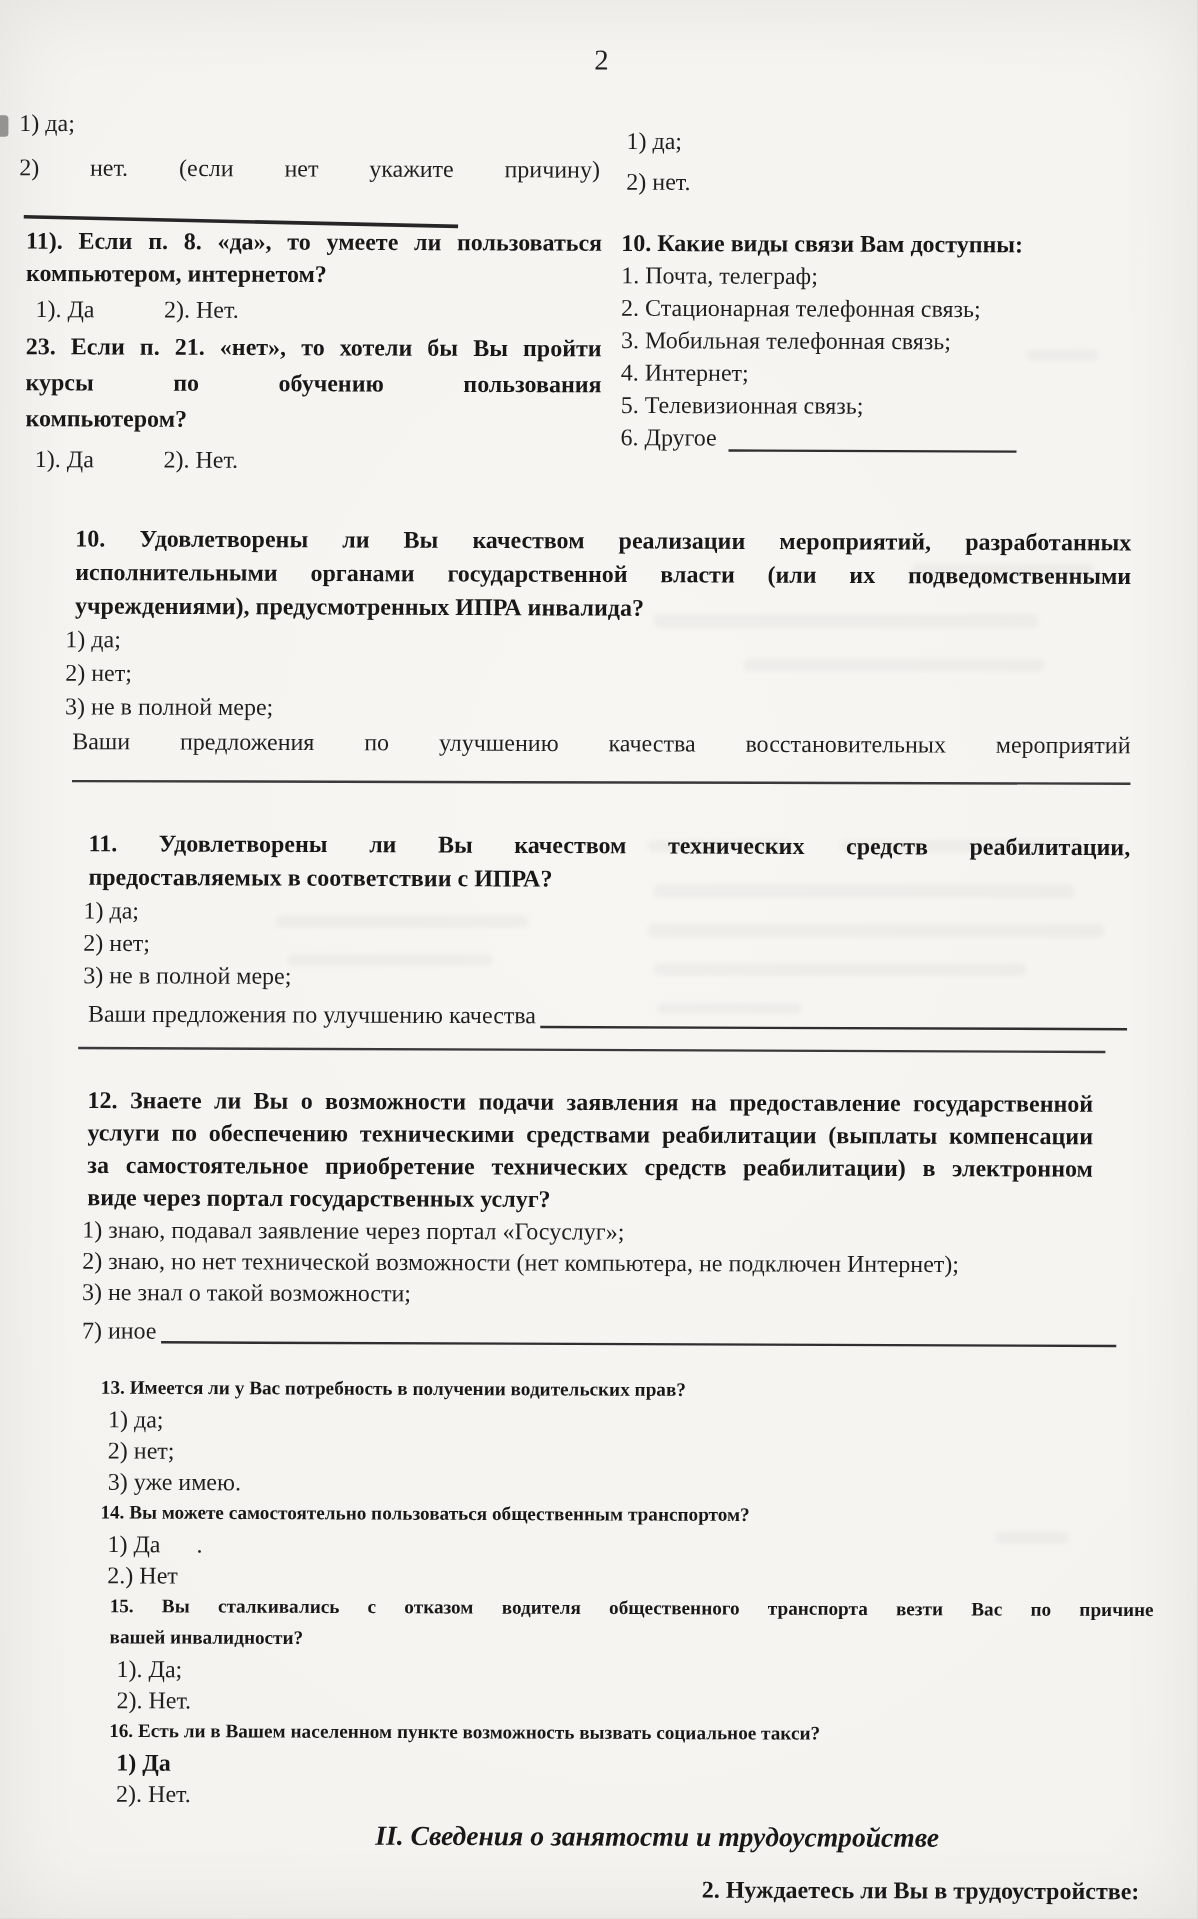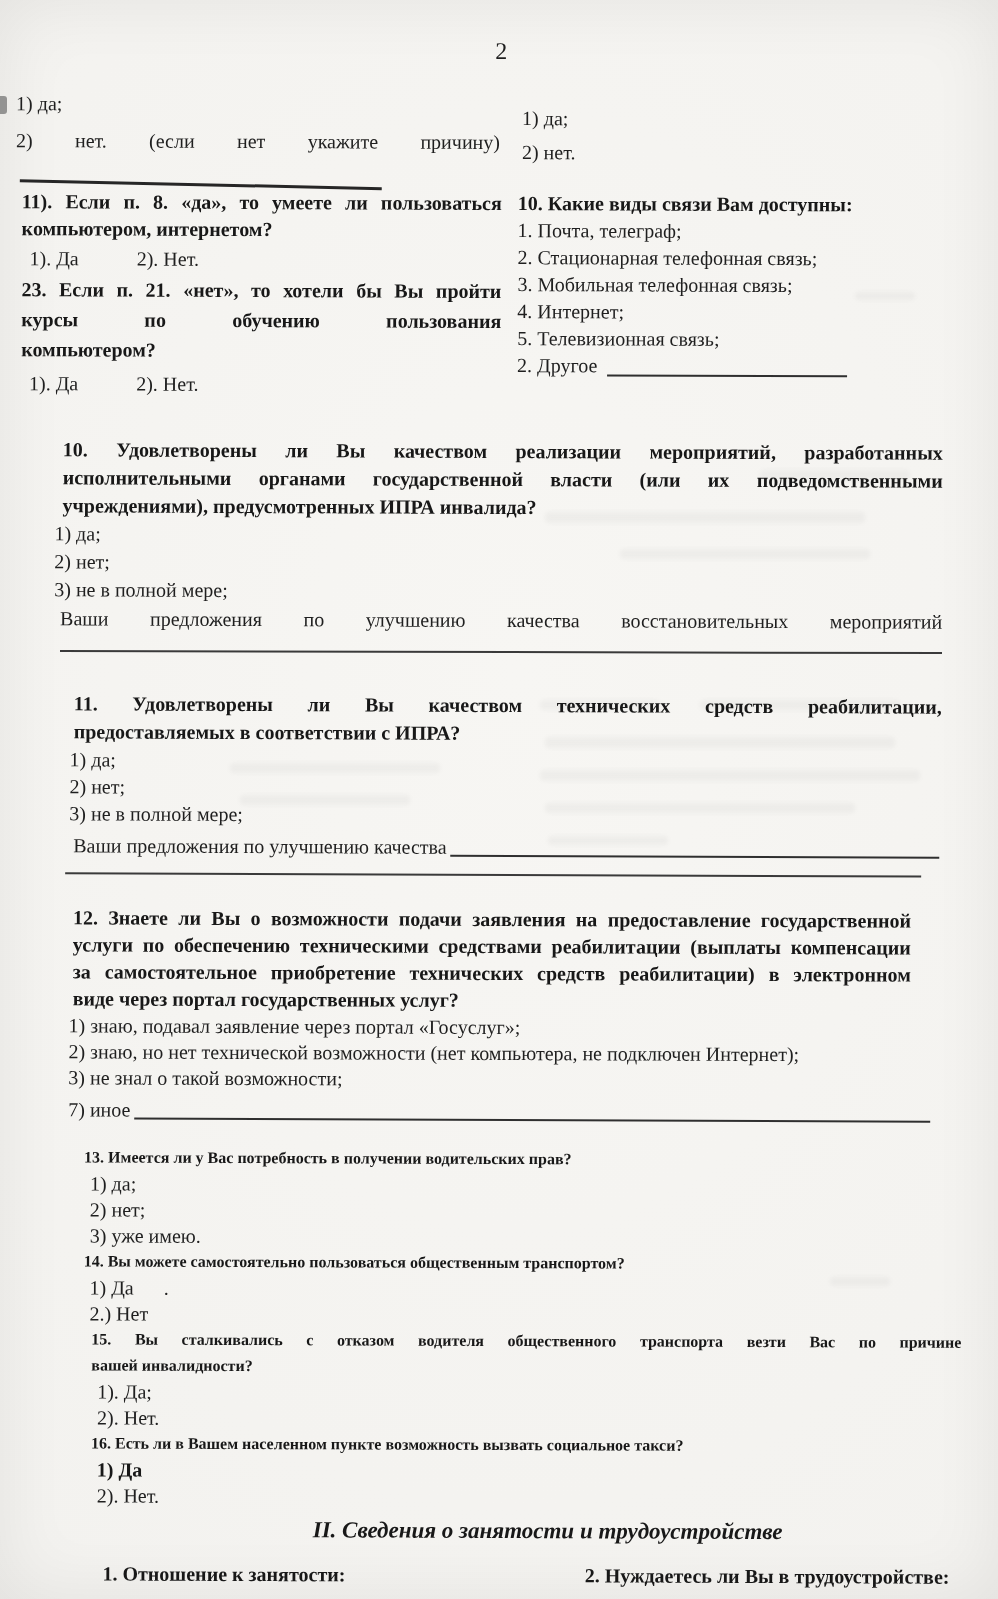--- a/index.html
+++ b/index.html
@@ -140,21 +140,21 @@
         </div>
       </div>
       <div class="col-r">
         <div class="hline b">10. Какие виды связи Вам доступны:</div>
         <div class="item">1. Почта, телеграф;</div>
         <div class="item">2. Стационарная телефонная связь;</div>
         <div class="item">3. Мобильная телефонная связь;</div>
         <div class="item">4. Интернет;</div>
         <div class="item">5. Телевизионная связь;</div>
         <div class="item other-row">
-          <span>2. Другое</span>
+          <span>6. Другое</span>
           <span class="blank-fixed"></span>
         </div>
       </div>
     </div>
 
     <div class="sec10">
       <div class="hline b stretch">10. Удовлетворены ли Вы качеством реализации мероприятий, разработанных</div>
       <div class="hline b stretch">исполнительными органами государственной власти (или их подведомственными</div>
       <div class="hline b">учреждениями), предусмотренных ИПРА инвалида?</div>
       <div class="opt line">1) да;</div>
@@ -213,18 +213,17 @@
 
     <div class="secN sec16">
       <div class="hline b">16. Есть ли в Вашем населенном пункте возможность вызвать социальное такси?</div>
       <div class="opt line b">1) Да</div>
       <div class="opt line">2). Нет.</div>
     </div>
 
     <div class="part2-heading">II. Сведения о занятости и трудоустройстве</div>
 
     <div class="footer-row">
-      <div class="f-left b">1. Отношение к занятости:</div>
       <div class="f-right b">2. Нуждаетесь ли Вы в трудоустройстве:</div>
     </div>
 
   </div>
 </div>
 
 </body></html>

